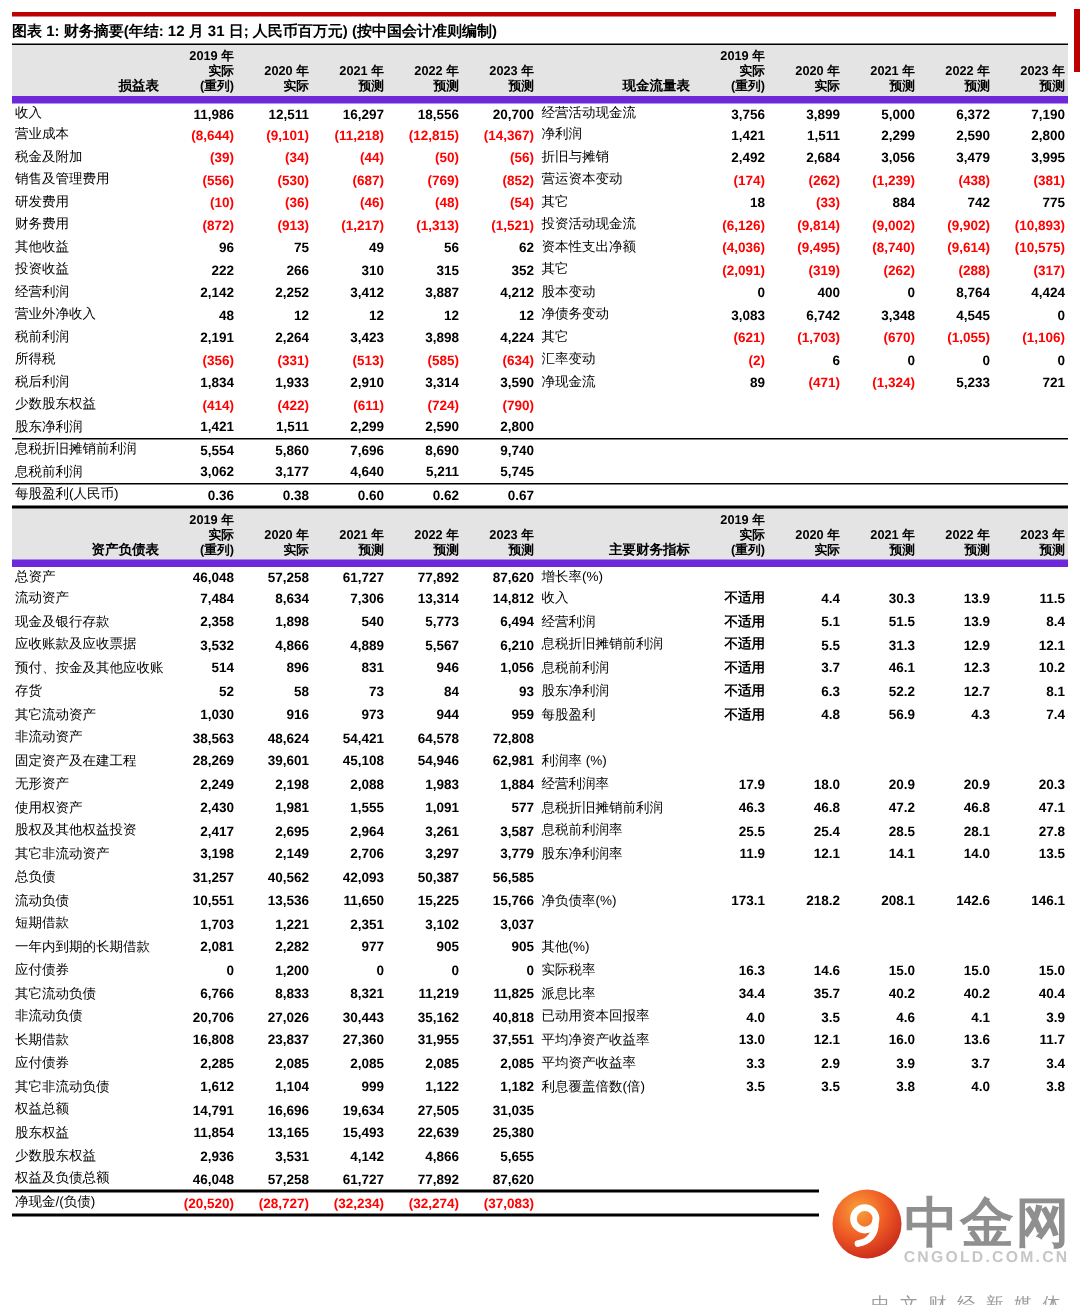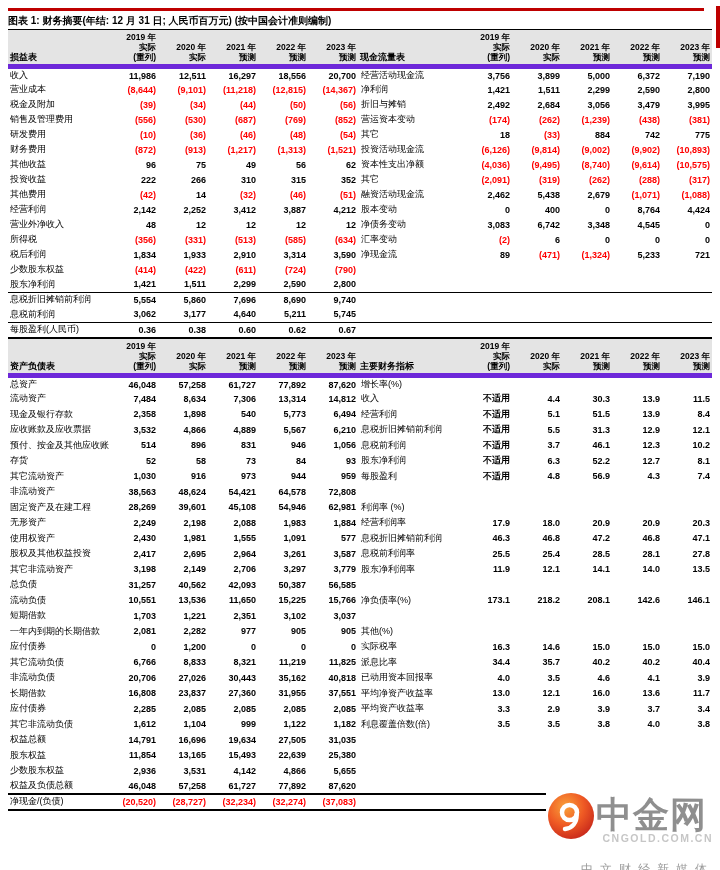--- a/index.html
+++ b/index.html
@@ -14,38 +14,38 @@
 
   .twrap { position:absolute; left:8px; top:29px; width:704px; }
   table { border-collapse:collapse; table-layout:fixed; width:704px; }
   col.lc1 { width:100px; } col.vc { width:50px; } col.lc2 { width:104px; }
 
   thead th { background:#e4e4e4; font-size:8.5px; line-height:10px; font-weight:700;
              vertical-align:bottom; text-align:right; padding:2px 2px 2px 0;
              border-bottom:5px solid #6d28d9; white-space:pre-line; }
   #table-1 thead th { border-top:1px solid #000; }
   #table-2 thead th { border-top:2px solid #000; }
-  thead th.tname { text-align:left; padding-left:2px; font-size:9px; white-space:nowrap; }
+  thead th.tname { text-align:right; padding-left:2px; font-size:9px; white-space:nowrap; }
 
   td { font-size:9px; padding:0; vertical-align:middle; }
   .s1 td { height:15px; }
   .s2 td { height:15.5px; }
   td.lbl { text-align:left; padding-left:2px; white-space:nowrap; overflow:visible; }
   td.lbl.rside { padding-left:3px; }
   td.val { text-align:right; font-weight:700; padding-right:2px; white-space:nowrap; }
   td.val.neg { color:#ff0000; }
   td.lbl.b { font-weight:400; }
   tr.sep td { border-bottom:1px solid #000; }
   tr.sep2 td { border-bottom:2px solid #000;margin-left:44px; }
 
   .source { position:absolute; left:10px; top:892px; font-size:11px; }
 
   .logo { position:absolute; right:2px; top:790px; width:172px; height:80px; background:#fff;
           text-align:right; padding-right:4px; }
-  .logo-row { display:flex; align-items:center; justify-content:flex-start; }
+  .logo-row { display:flex; align-items:center; justify-content:flex-end; }
   .logo-icon { width:50px; height:50px; flex:0 0 auto; }
   .logo-name { font-size:36px; font-weight:700; color:#8f8f8f; letter-spacing:1px; line-height:50px; }
   .logo-domain { font-size:10.5px; color:#c6c6c6; letter-spacing:1.5px; margin-top:-8px; padding-right:1px; font-weight:700; }
   .logo-tagline { font-size:12px; color:#9a9a9a; letter-spacing:7px; margin-top:17px; white-space:nowrap; }
 </style>
 </head>
 <body>
 
 <div class="page">
 
@@ -206,34 +206,20 @@
             <td class="val">315</td>
             <td class="val">352</td>
             <td class="lbl rside">其它</td>
             <td class="val neg">(2,091)</td>
             <td class="val neg">(319)</td>
             <td class="val neg">(262)</td>
             <td class="val neg">(288)</td>
             <td class="val neg">(317)</td>
           </tr>
           <tr>
-            <td class="lbl">其他费用</td>
-            <td class="val neg">(42)</td>
-            <td class="val">14</td>
-            <td class="val neg">(32)</td>
-            <td class="val neg">(46)</td>
-            <td class="val neg">(51)</td>
-            <td class="lbl b rside">融资活动现金流</td>
-            <td class="val">2,462</td>
-            <td class="val">5,438</td>
-            <td class="val">2,679</td>
-            <td class="val neg">(1,071)</td>
-            <td class="val neg">(1,088)</td>
-          </tr>
-          <tr>
             <td class="lbl b">经营利润</td>
             <td class="val">2,142</td>
             <td class="val">2,252</td>
             <td class="val">3,412</td>
             <td class="val">3,887</td>
             <td class="val">4,212</td>
             <td class="lbl rside">股本变动</td>
             <td class="val">0</td>
             <td class="val">400</td>
             <td class="val">0</td>
@@ -246,20 +232,34 @@
             <td class="val">12</td>
             <td class="val">12</td>
             <td class="val">12</td>
             <td class="val">12</td>
             <td class="lbl rside">净债务变动</td>
             <td class="val">3,083</td>
             <td class="val">6,742</td>
             <td class="val">3,348</td>
             <td class="val">4,545</td>
             <td class="val">0</td>
+          </tr>
+          <tr>
+            <td class="lbl b">税前利润</td>
+            <td class="val">2,191</td>
+            <td class="val">2,264</td>
+            <td class="val">3,423</td>
+            <td class="val">3,898</td>
+            <td class="val">4,224</td>
+            <td class="lbl rside">其它</td>
+            <td class="val neg">(621)</td>
+            <td class="val neg">(1,703)</td>
+            <td class="val neg">(670)</td>
+            <td class="val neg">(1,055)</td>
+            <td class="val neg">(1,106)</td>
           </tr>
           <tr>
             <td class="lbl">所得税</td>
             <td class="val neg">(356)</td>
             <td class="val neg">(331)</td>
             <td class="val neg">(513)</td>
             <td class="val neg">(585)</td>
             <td class="val neg">(634)</td>
             <td class="lbl rside">汇率变动</td>
             <td class="val neg">(2)</td>

